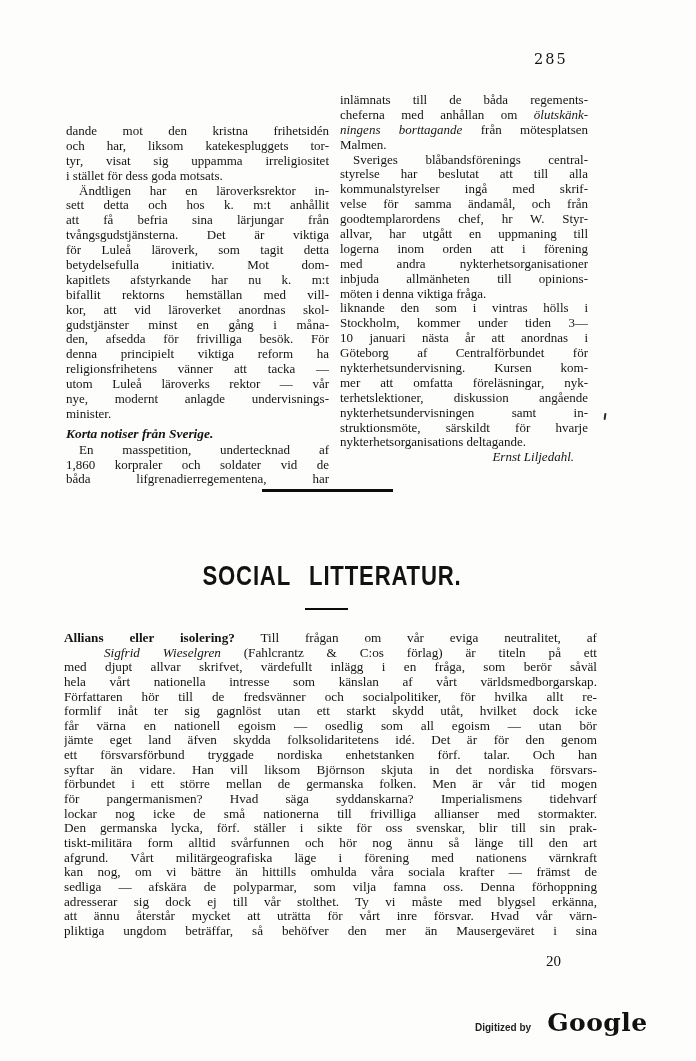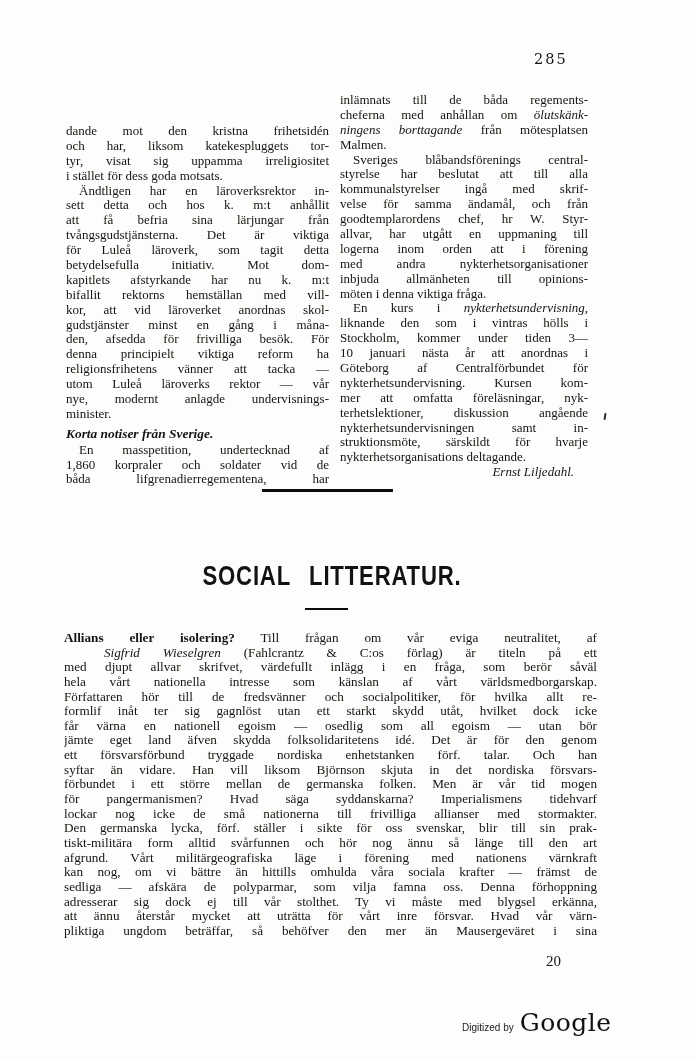--- a/index.html
+++ b/index.html
@@ -66,22 +66,22 @@
     color: #121212;
   }
 
   .speck {
     position: absolute; left: 604px; top: 413px;
     width: 2px; height: 7px; background: #2a2a2a;
     border-radius: 1px; transform: rotate(8deg);
   }
 
   .footer {
-    position: absolute; left: 462px; top: 1008px;
-    display: flex; align-items: baseline; gap: 6px;
+    position: absolute; left: 475px; top: 1008px;
+    display: flex; align-items: baseline; gap: 16px; font-weight: bold;
   }
   .digitized {
     font-family: "Liberation Sans", sans-serif;
     font-size: 10px; color: #222;
   }
   .google {
     font-family: "DejaVu Serif", serif;
     font-size: 25px; color: #111; letter-spacing: 0.5px;
   }
 </style>
@@ -127,21 +127,20 @@
       <div class="tline aj" style="padding-left: 13px;"><span>Sveriges blåbandsförenings central-</span></div>
       <div class="tline aj"><span>styrelse har beslutat att till alla</span></div>
       <div class="tline aj"><span>kommunalstyrelser ingå med skrif-</span></div>
       <div class="tline aj"><span>velse för samma ändamål, och från</span></div>
       <div class="tline aj"><span>goodtemplarordens chef, hr W. Styr-</span></div>
       <div class="tline aj"><span>allvar, har utgått en uppmaning till</span></div>
       <div class="tline aj"><span>logerna inom orden att i förening</span></div>
       <div class="tline aj"><span>med andra nykterhetsorganisationer</span></div>
       <div class="tline aj"><span>inbjuda allmänheten till opinions-</span></div>
       <div class="tline al"><span>möten i denna viktiga fråga.</span></div>
-      <div class="tline aj" style="padding-left: 13px;"><span>En kurs i </span><span class="s-i">nykterhetsundervisning,</span></div>
       <div class="tline aj"><span>liknande den som i vintras hölls i</span></div>
       <div class="tline aj"><span>Stockholm, kommer under tiden 3—</span></div>
       <div class="tline aj"><span>10 januari nästa år att anordnas i</span></div>
       <div class="tline aj"><span>Göteborg af Centralförbundet för</span></div>
       <div class="tline aj"><span>nykterhetsundervisning. Kursen kom-</span></div>
       <div class="tline aj"><span>mer att omfatta föreläsningar, nyk-</span></div>
       <div class="tline aj"><span>terhetslektioner, diskussion angående</span></div>
       <div class="tline aj"><span>nykterhetsundervisningen samt in-</span></div>
       <div class="tline aj"><span>struktionsmöte, särskildt för hvarje</span></div>
       <div class="tline al"><span>nykterhetsorganisations deltagande.</span></div>

